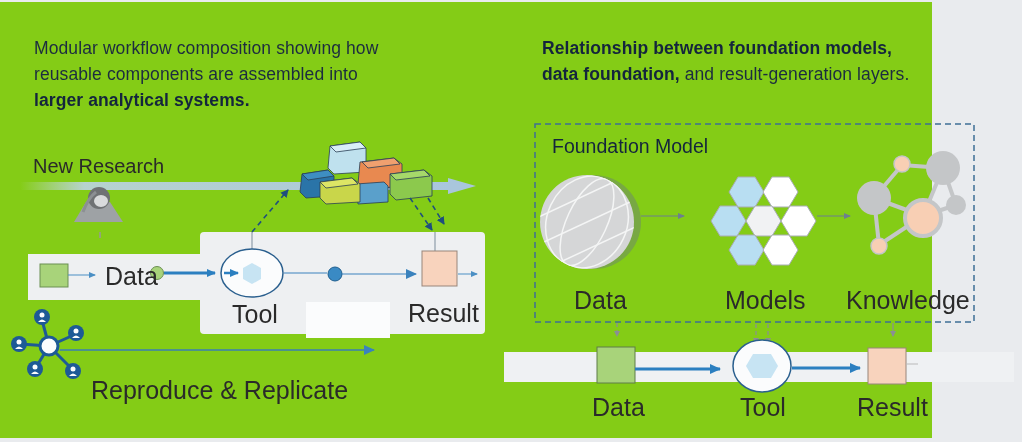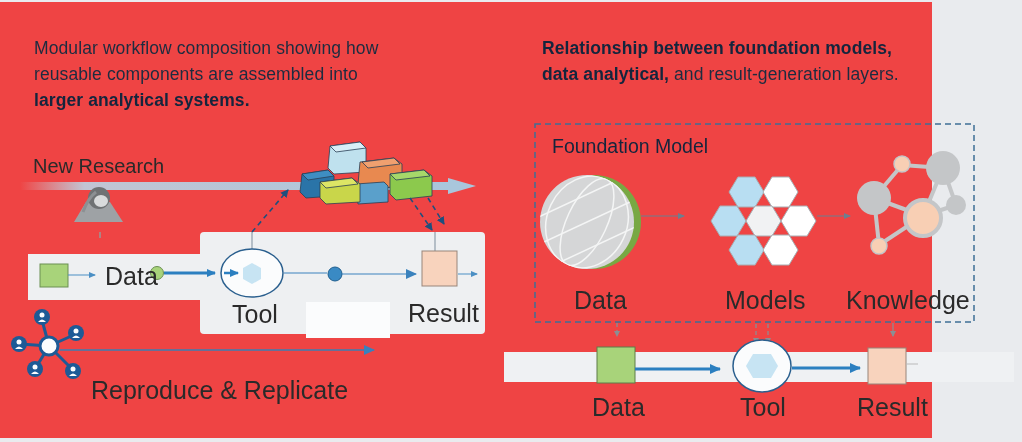--- a/index.html
+++ b/index.html
@@ -4,21 +4,21 @@
 <style>
   html, body { margin: 0; padding: 0; }
   body {
     width: 1022px; height: 442px; overflow: hidden;
     background: #e9ebee;
     font-family: "Liberation Sans", "DejaVu Sans", sans-serif;
     position: relative;
   }
   .panel {
     position: absolute; top: 2px; height: 436px;
-    background: #ef4444;
+    background: #84cc16;
   }
   #panel-left { left: 0; width: 507px; }
   #panel-right { left: 504px; width: 428px; }
   .caption {
     position: absolute; font-size: 17.5px; line-height: 26px; color: #1c2c40;
     letter-spacing: 0.1px;
   }
   .caption b { font-weight: bold; color: #14253d; }
   .lbl { position: absolute; font-size: 25px; color: #2a2a2a; white-space: nowrap; }
   svg { position: absolute; left: 0; top: 0; overflow: visible; }
@@ -153,21 +153,21 @@
   <div class="lbl" style="left:105px; top:260px;">Data</div>
   <div class="lbl" style="left:232px; top:298px;">Tool</div>
   <div class="lbl" style="left:408px; top:297px;">Result</div>
   <div class="lbl" style="left:91px; top:355px;margin-top:19px;">Reproduce &amp; Replicate</div>
 </div>
 
 <div class="panel" id="panel-right">
 
   <div class="caption" style="left:38px; top:33px;">
     <div><b>Relationship between foundation models,</b></div>
-    <div><b>data analytical,</b><span> and result-generation layers.</span></div>
+    <div><b>data foundation,</b><span> and result-generation layers.</span></div>
   </div>
 
   <svg width="510" height="436">
     <defs>
       <marker id="arrGray" markerWidth="8" markerHeight="8" refX="6" refY="4" orient="auto" markerUnits="userSpaceOnUse">
         <path d="M0,1 L7,4 L0,7 Z" fill="#6d7f8f"></path>
       </marker>
       <marker id="arrGray2" markerWidth="7" markerHeight="7" refX="5" refY="3.5" orient="auto" markerUnits="userSpaceOnUse">
         <path d="M0,0.5 L6,3.5 L0,6.5 Z" fill="#8a8f94"></path>
       </marker>

